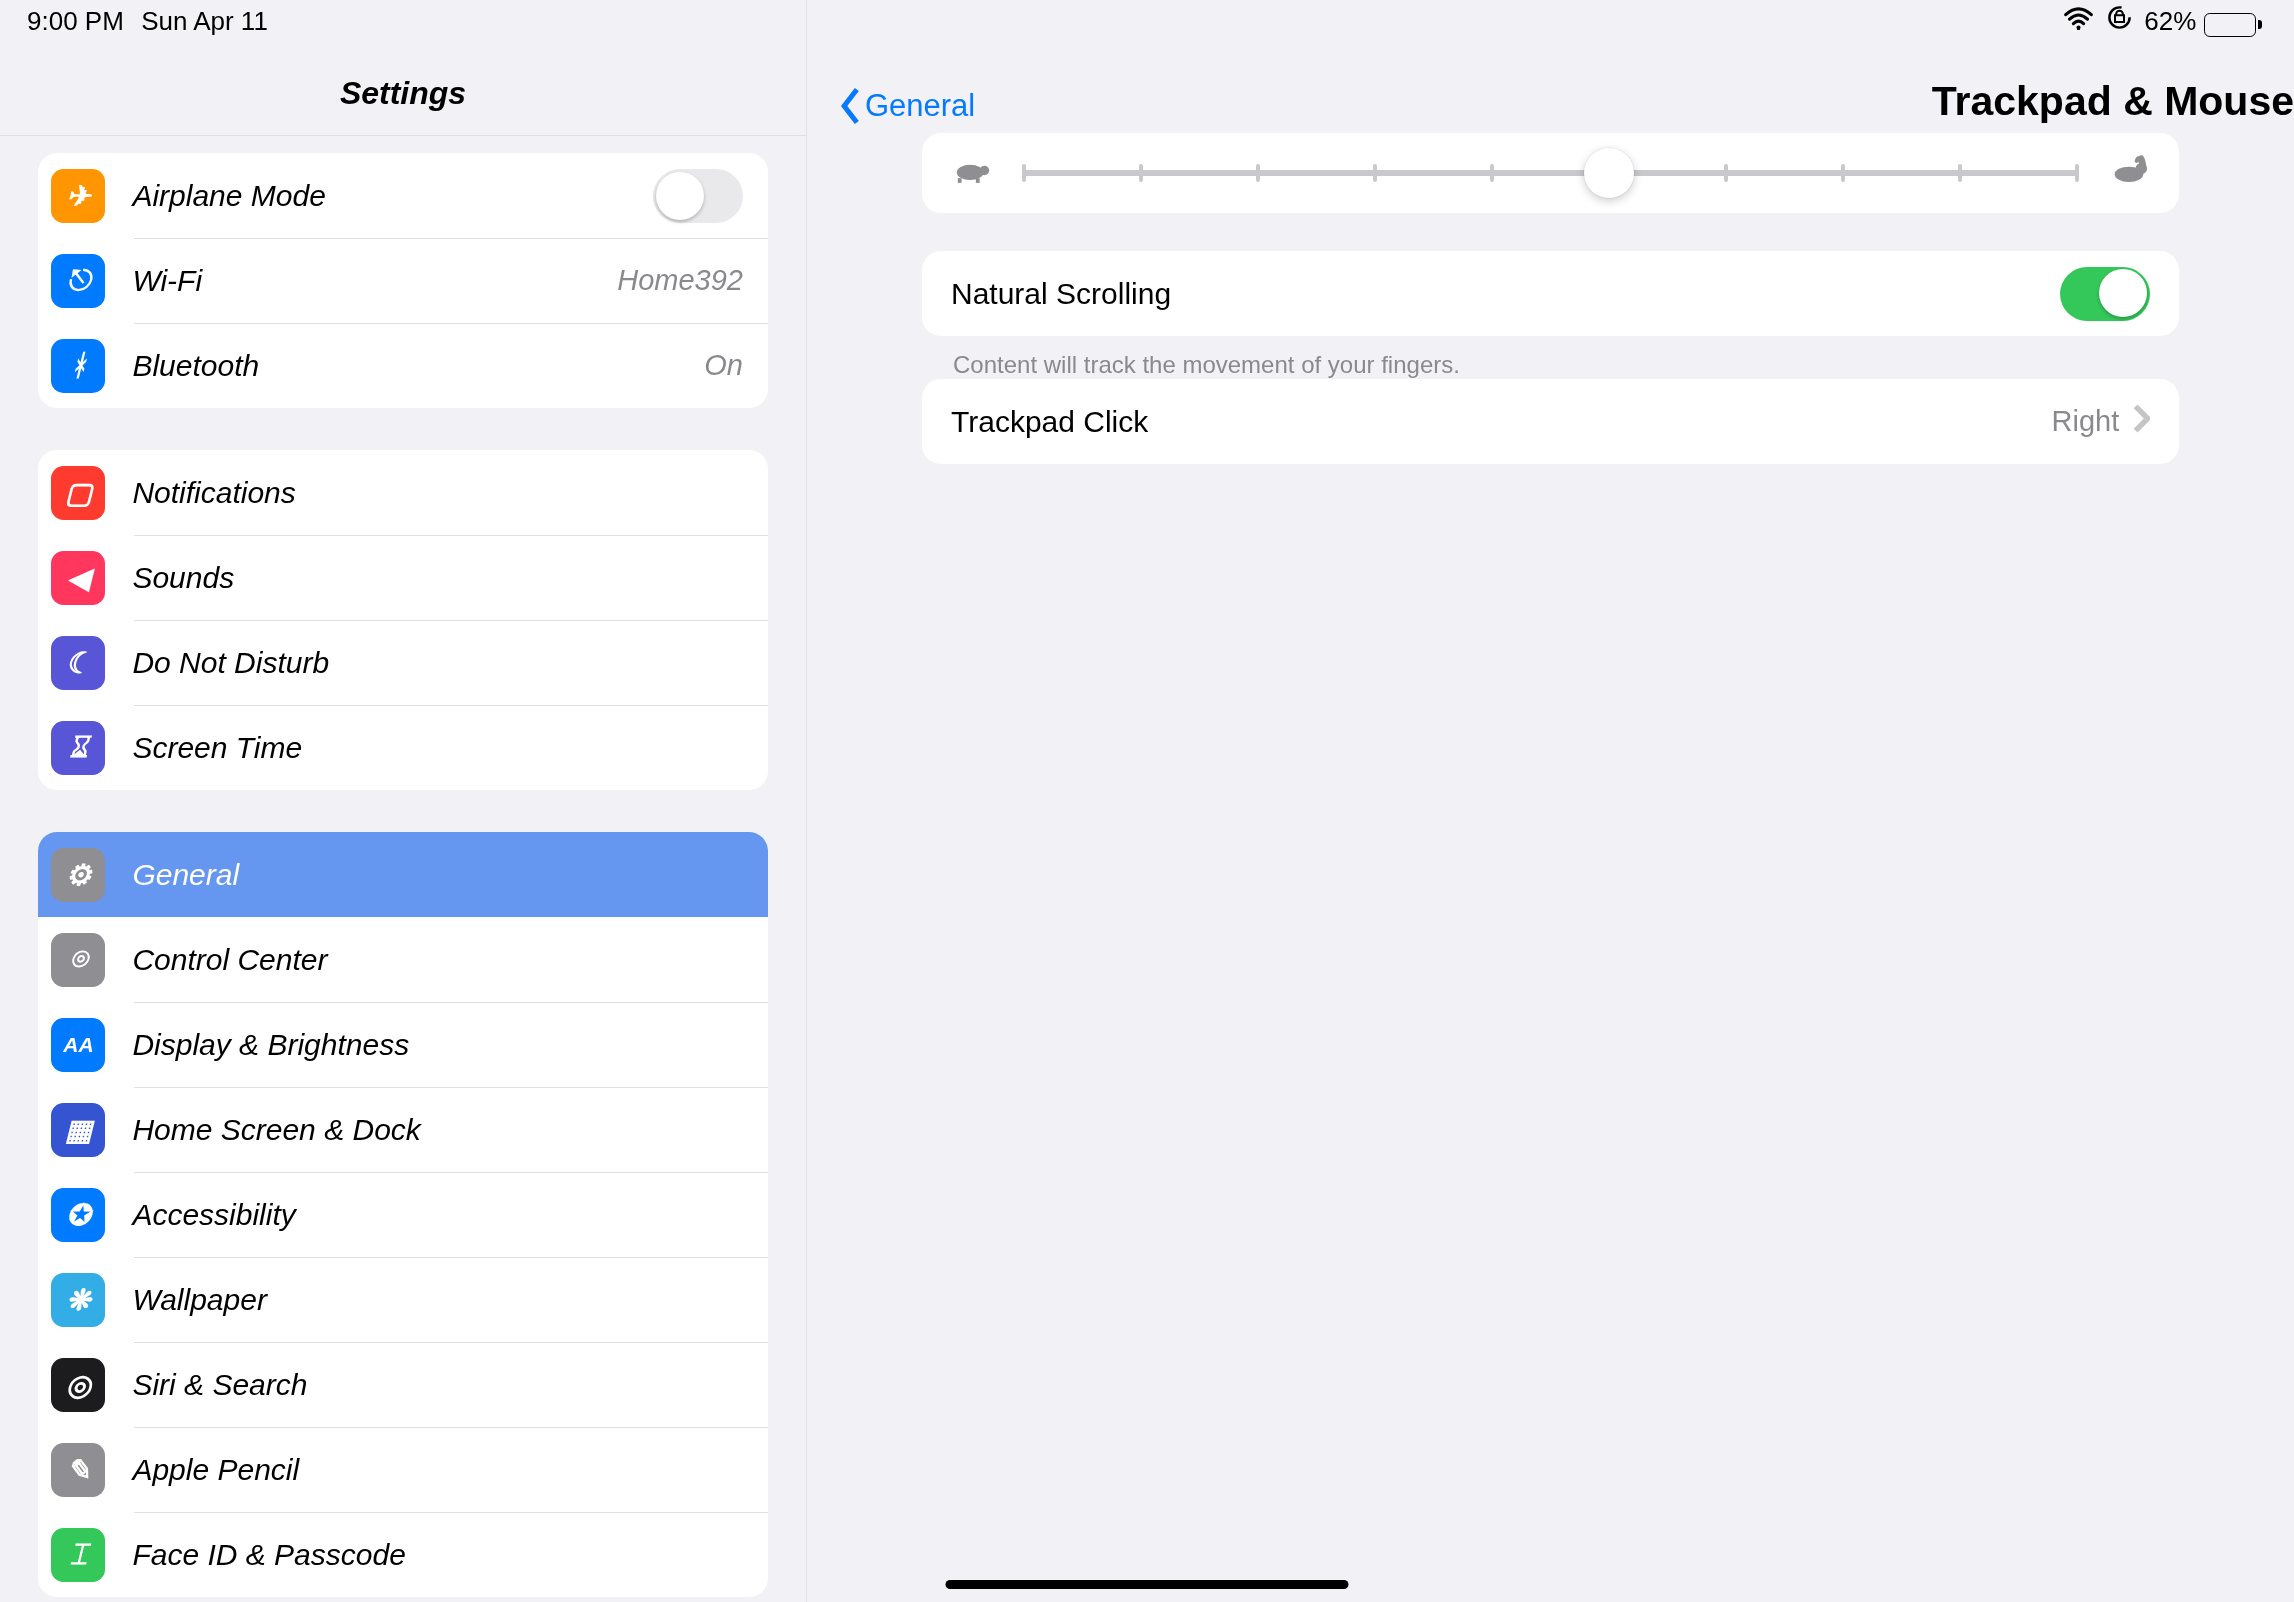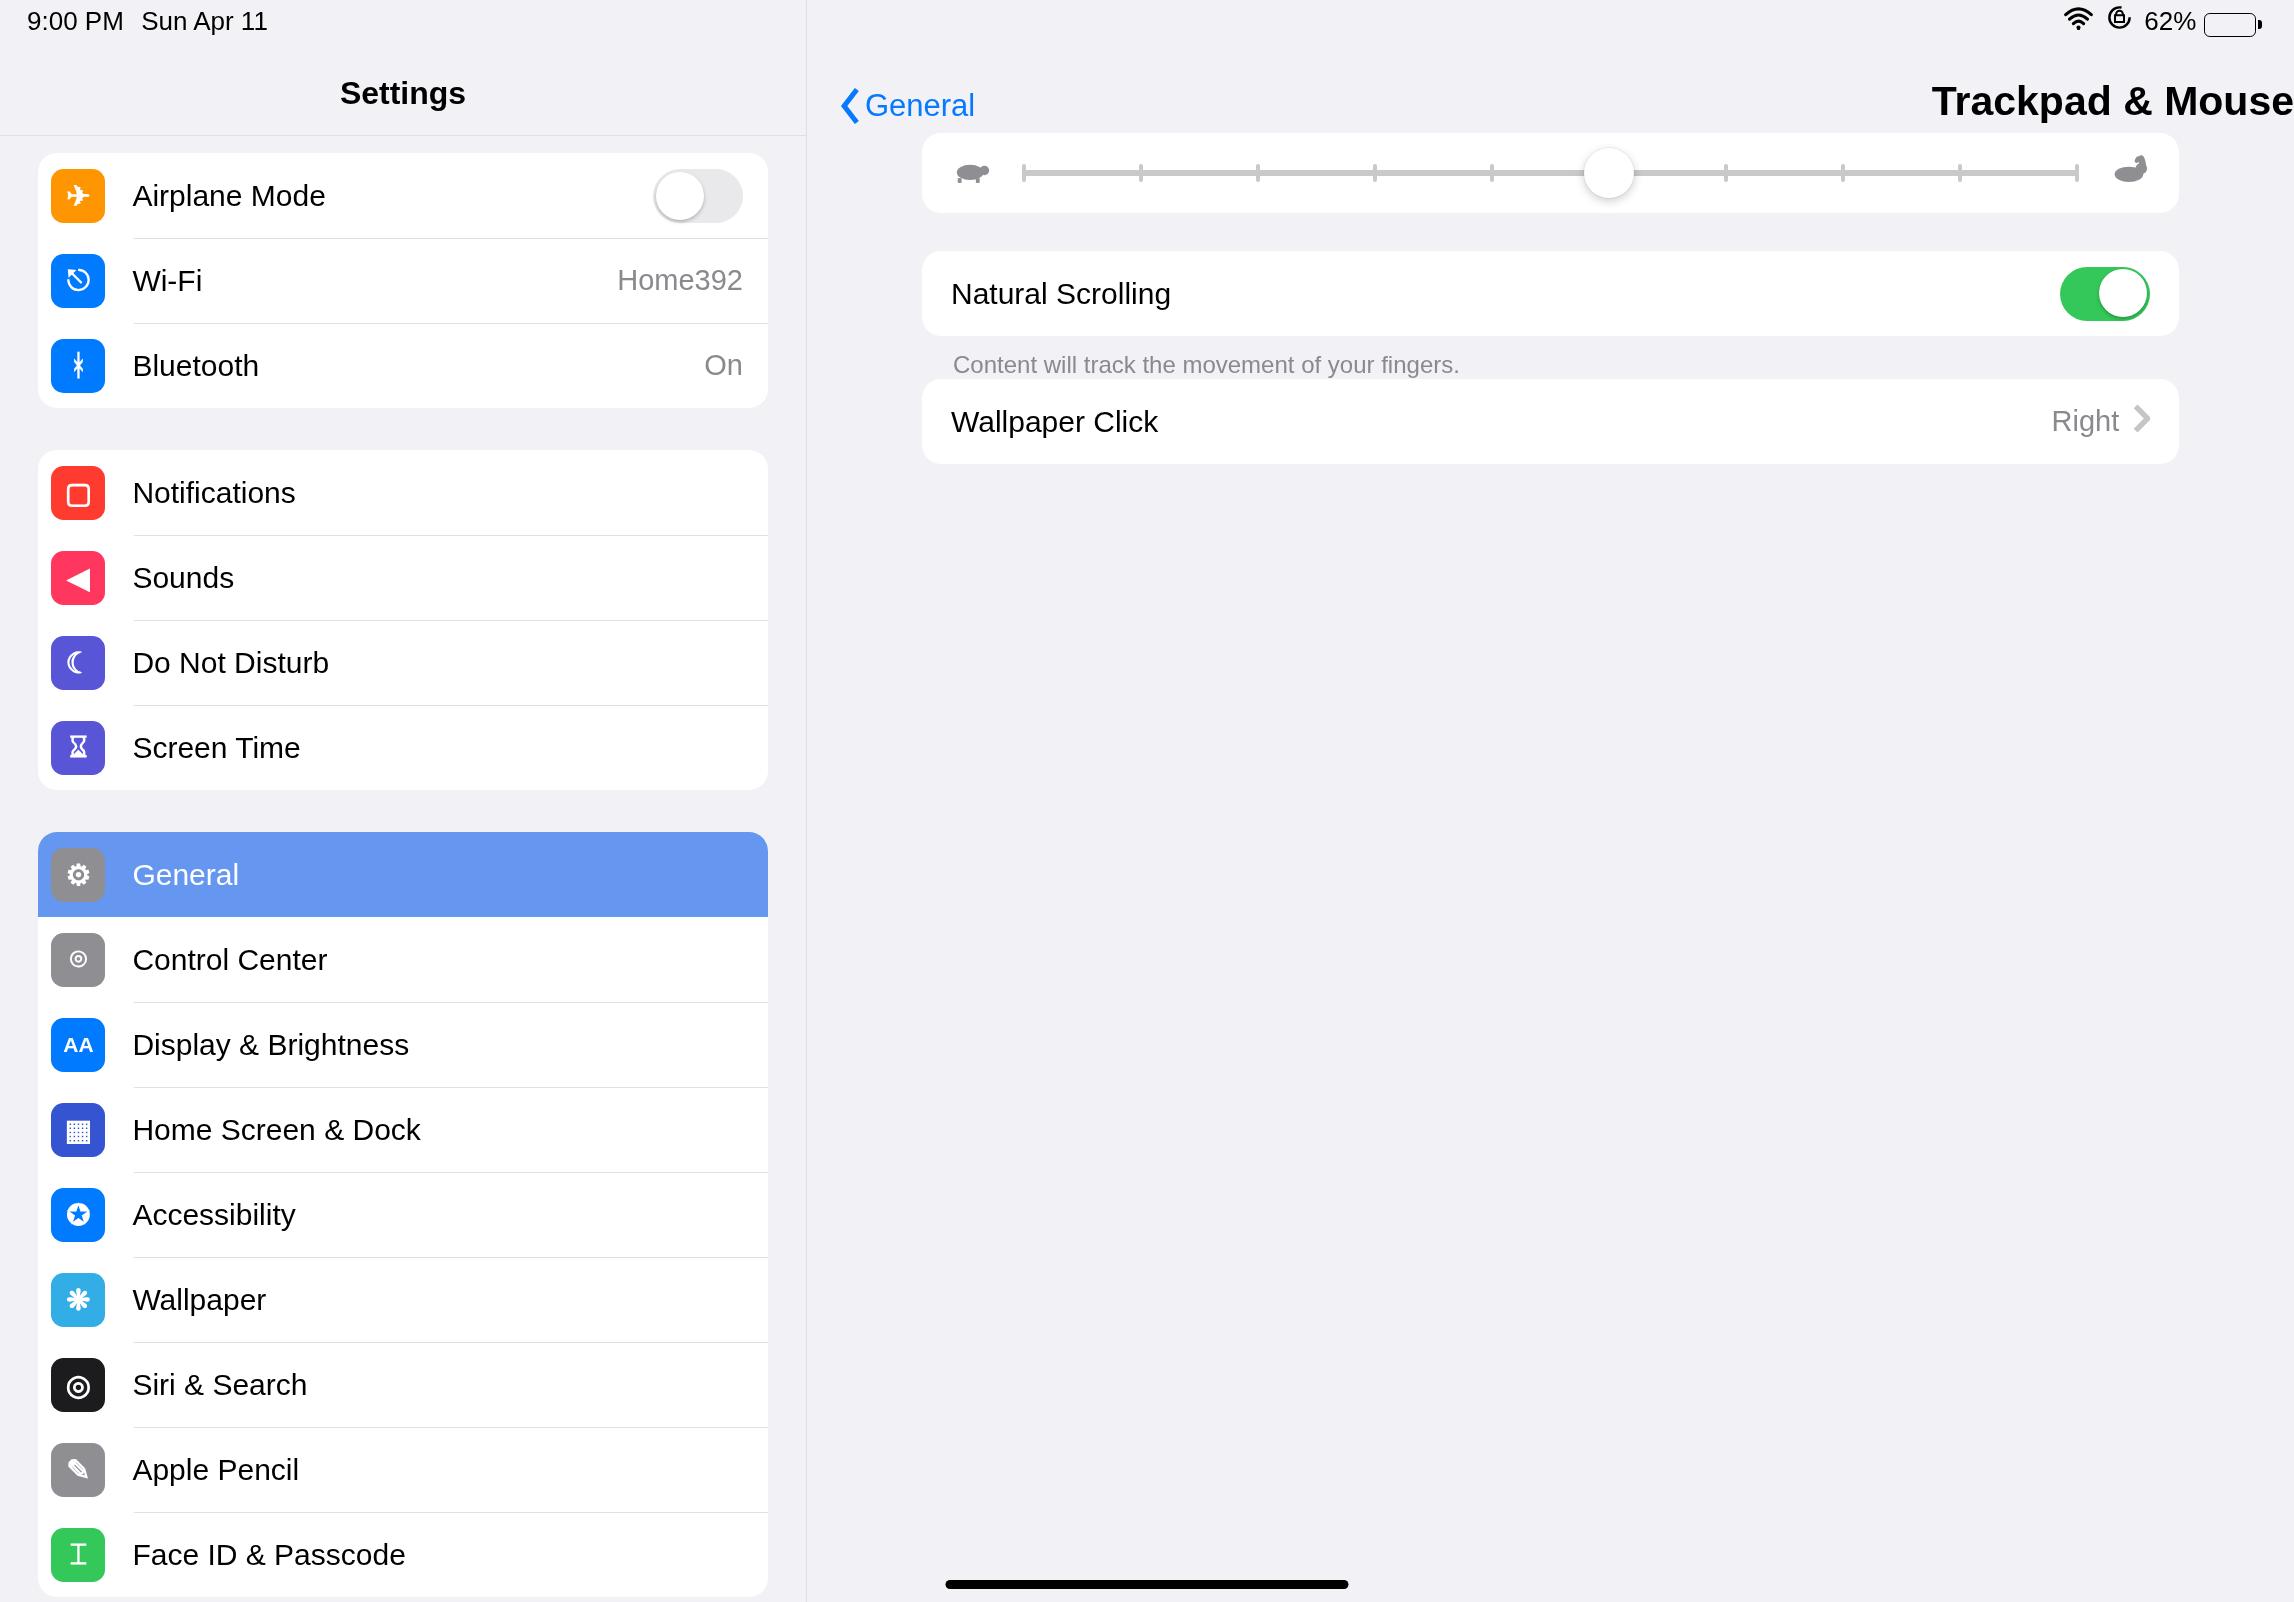--- a/index.html
+++ b/index.html
@@ -48,20 +48,21 @@
 
   
   .sidebar{
     width:807px;
     height:100%;
     background:var(--bg);
     border-right:1px solid var(--sep);
     display:flex; flex-direction:column;
     overflow:hidden;
     position:relative;
+    font-style:italic;
   }
   .sidebar-title{
     text-align:center;
     font-size:32px; font-weight:700;
     padding-top:75px; padding-bottom:23px;
     border-bottom:1px solid var(--sep);
   }
   .sidebar-scroll{
     overflow-y:auto; flex:1;
     padding:0 38px 19px;
@@ -342,21 +343,21 @@
           <span>Natural Scrolling</span>
           <span class="toggle on" id="nat-toggle">
               <span class="knob"></span>
             </span>
         </div>
       </div>
       <div class="footer-label">Content will track the movement of your fingers.</div>
 
       <div class="card">
         <div class="row">
-          <span>Wallpaper Click</span>
+          <span>Trackpad Click</span>
           <span class="value">Right</span>
           <span class="chevron">
             <svg viewBox="0 0 14 24">
                 <polyline points="2,2 12,12 2,22"></polyline>
               </svg>
           </span>
         </div>
       </div>
     </div>
 

